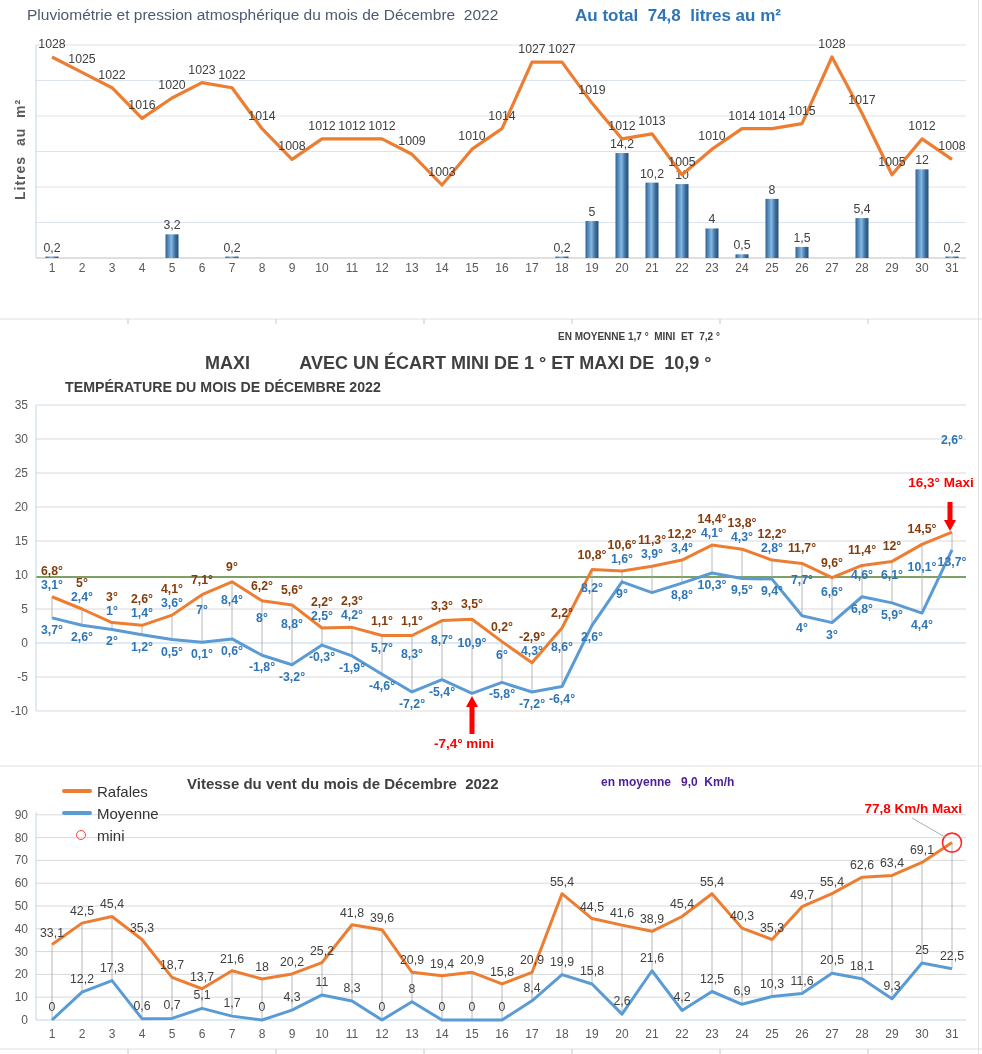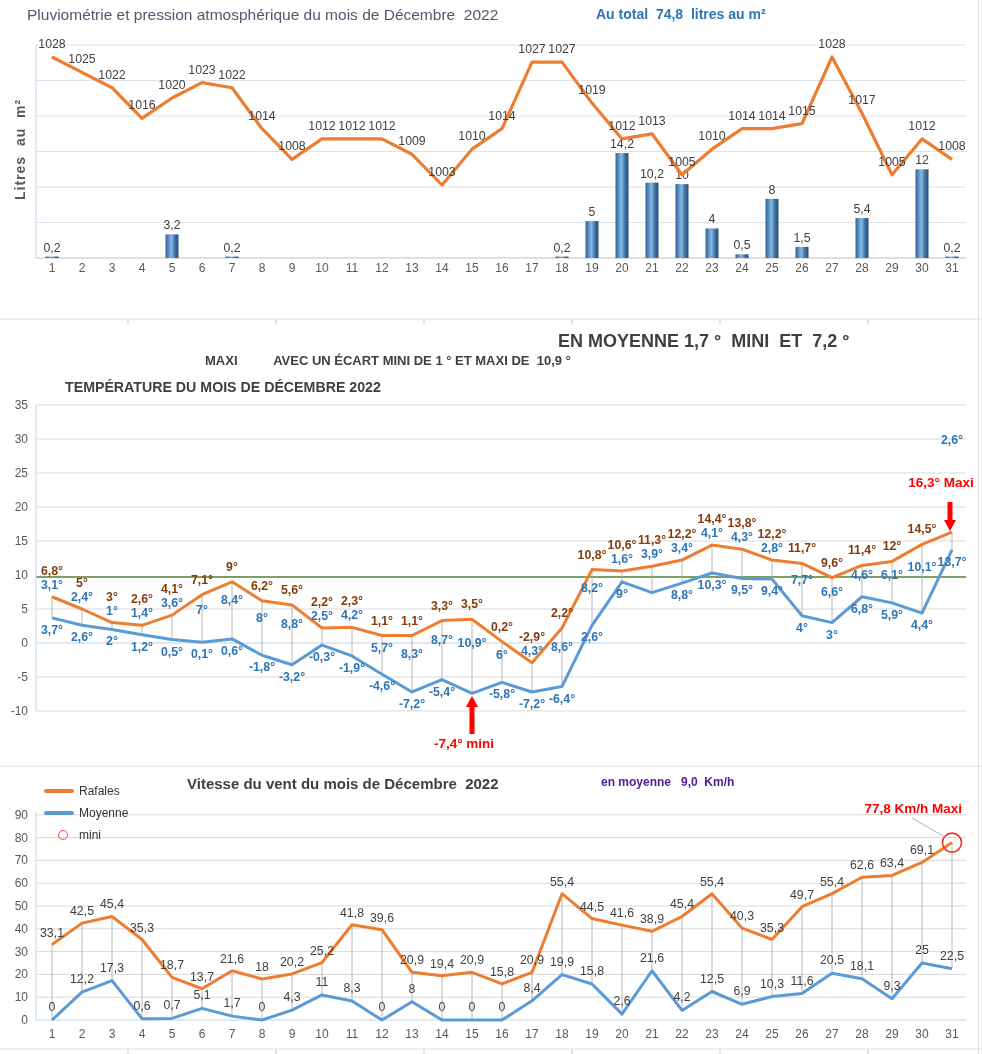--- a/index.html
+++ b/index.html
@@ -1,29 +1,29 @@
 <!DOCTYPE html>
 <html><head>
 <meta charset="utf-8">
 <style>
   html,body{margin:0;padding:0;background:#fff;}
   #sheet{position:relative;width:982px;height:1054px;background:#fff;overflow:hidden;
          font-family:"Liberation Sans",sans-serif;}
   #plot{position:absolute;left:0;top:0;}
   .t{position:absolute;white-space:pre;}
   .c1t{left:27px;top:6px;font-size:15.5px;color:#4D5A6E;text-align:right;}
-  .c1total{left:575px;top:6px;font-size:14px;color:#2E75B6;font-weight:600;margin-left:21px;}
+  .c1total{left:575px;top:6px;font-size:17px;color:#2E75B6;font-weight:600;}
   .c1y{left:12px;top:200px;font-size:14px;font-weight:bold;color:#595959;
        transform:rotate(-90deg);transform-origin:0 0;letter-spacing:1px;}
   .c2t1{left:65px;top:331px;font-size:14.2px;font-weight:bold;color:#404040;margin-top:48px;}
-  .c2t1r{left:558px;top:331px;font-size:18px;font-weight:bold;color:#404040;}
-  .c2t2{left:205px;top:353px;font-size:13px;font-weight:bold;color:#404040;}
+  .c2t1r{left:558px;top:331px;font-size:10px;font-weight:bold;color:#404040;}
+  .c2t2{left:205px;top:353px;font-size:18px;font-weight:bold;color:#404040;}
   .c3t{left:187px;top:775px;font-size:15px;font-weight:bold;color:#404040;}
   .c3sub{left:601px;top:775px;font-size:12px;font-weight:bold;color:#4c1d95;}
-  #legend{position:absolute;left:44px;top:780px;font-size:12px;color:#333;}
+  #legend{position:absolute;left:62px;top:780px;font-size:15px;color:#333;}
   .lg-row{display:flex;align-items:center;height:22px;}
   .sw-line{display:inline-block;width:30px;height:3.5px;border-radius:2px;margin-right:5px;}
   .sw-raf{background:#ED7D31;}
   .sw-moy{background:#5B9BD5;}
   .sw-circ{display:inline-block;width:8px;height:8px;border:1.6px solid #FF4040;
            border-radius:50%;margin-left:14px;margin-right:11px;}
   svg text{font-family:"Liberation Sans",sans-serif;font-size:12.3px;}
   svg .tick{fill:#595959;font-size:12px;}
   svg .dark{fill:#404040;}
   svg .maxi{fill:#843C0C;font-weight:600;}

